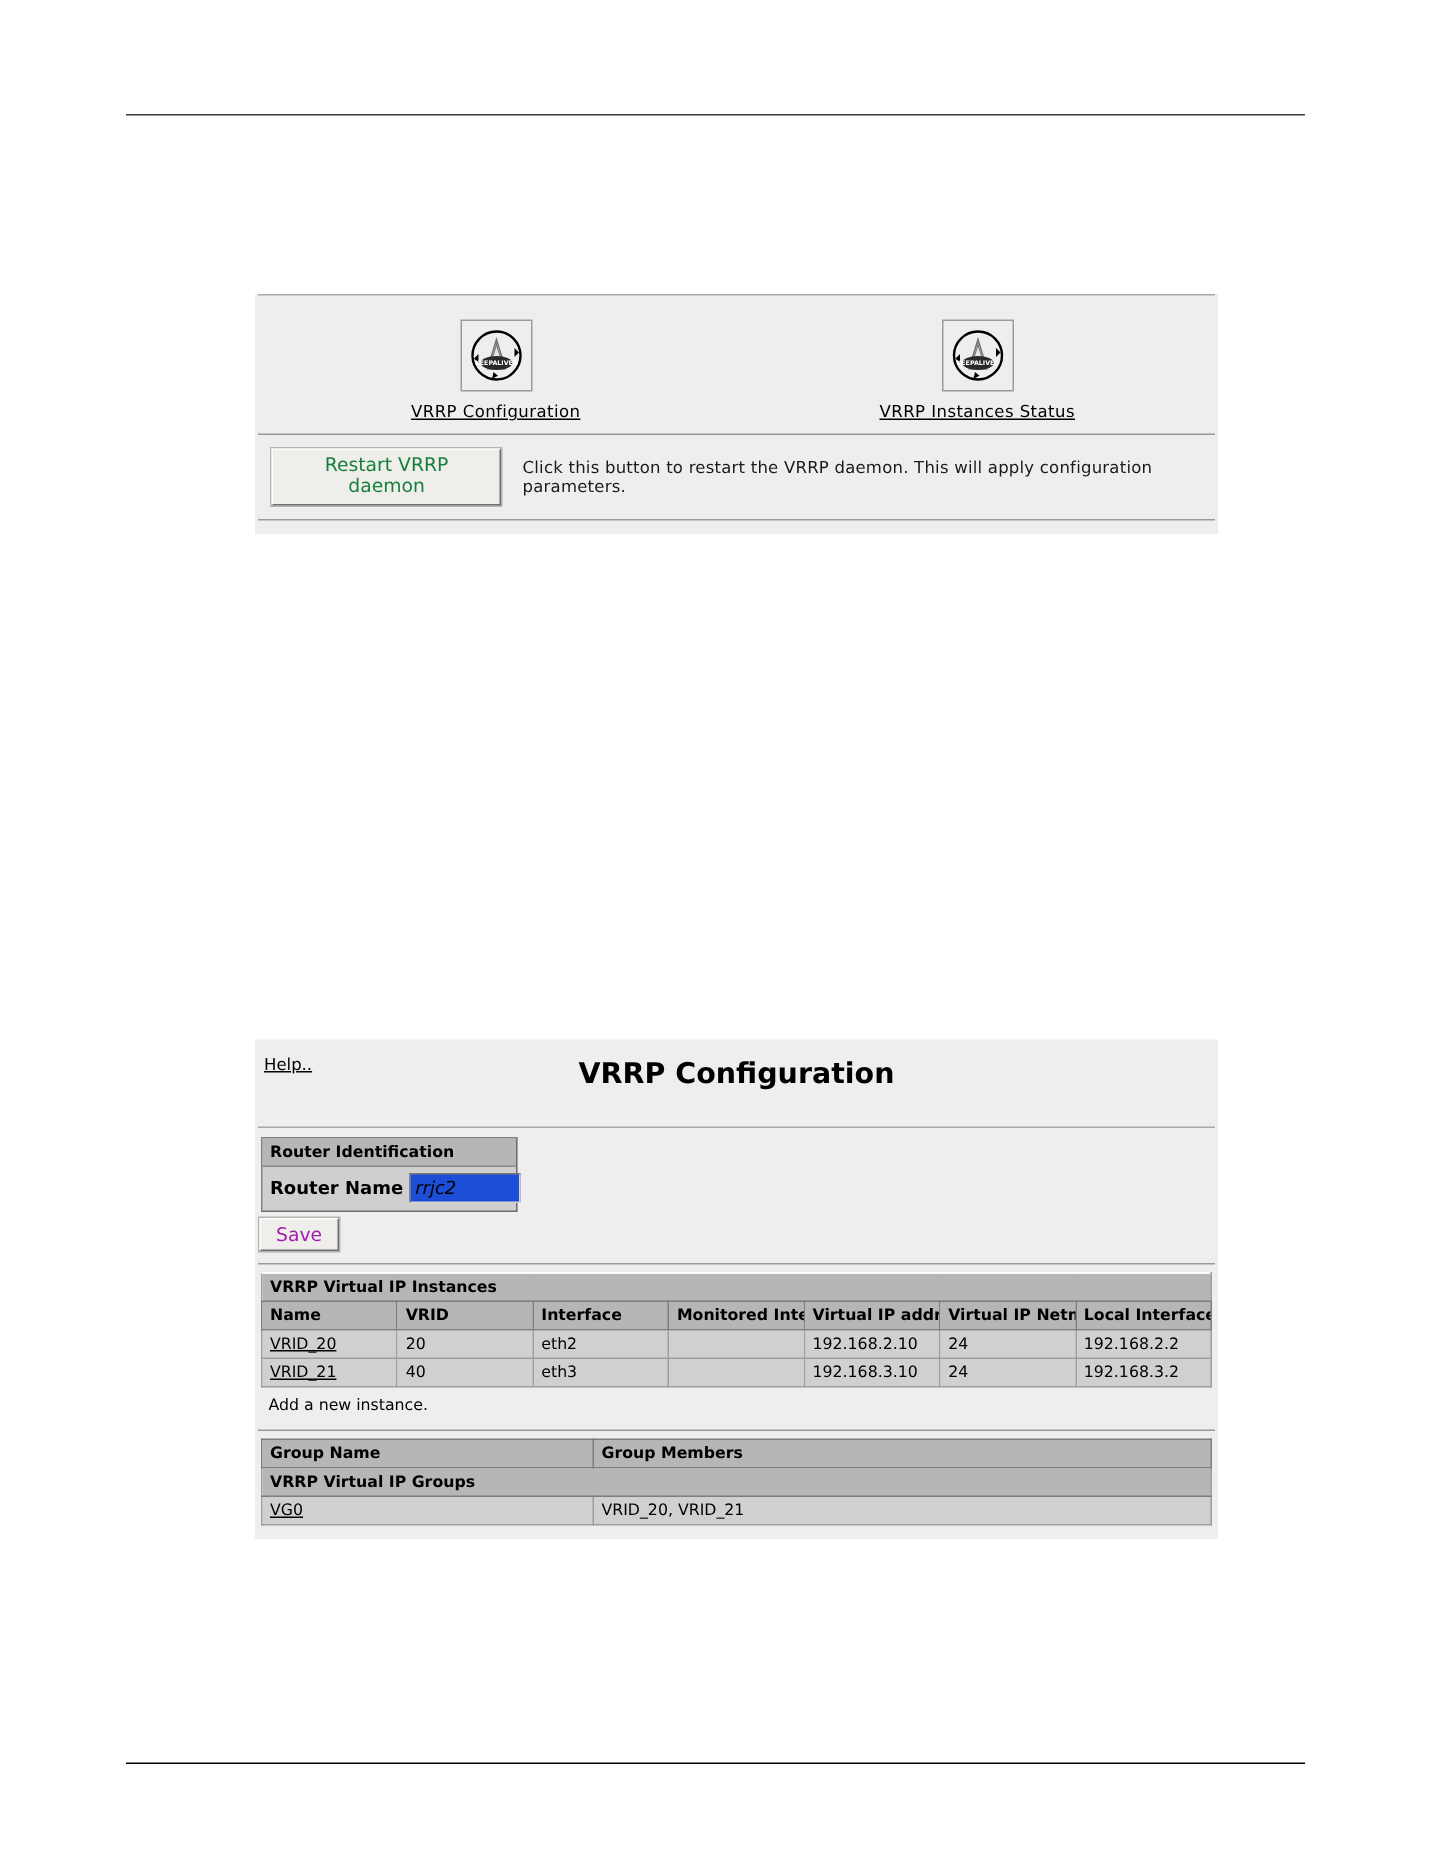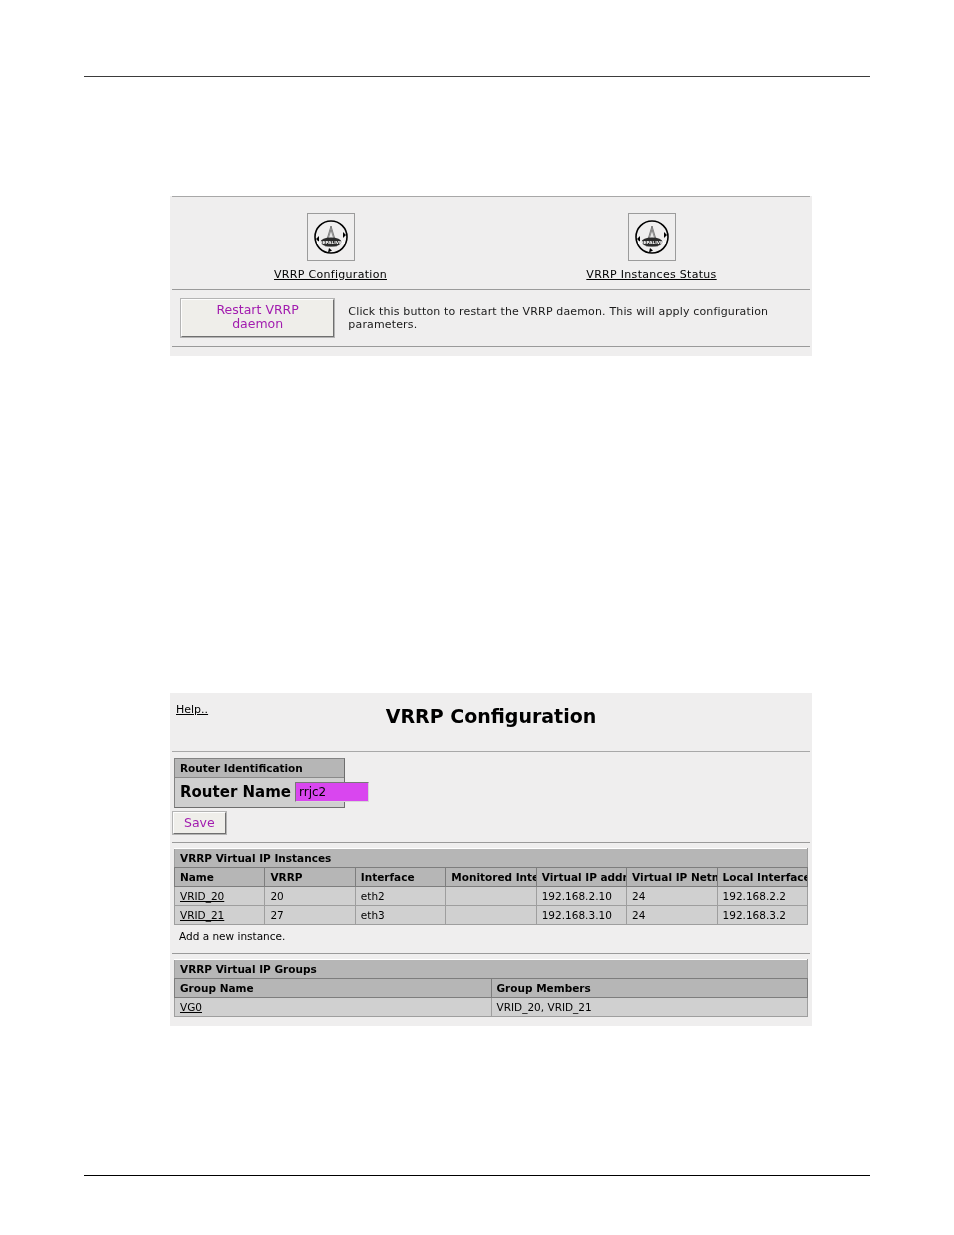--- a/index.html
+++ b/index.html
@@ -100,21 +100,21 @@
   .btn-3d {
     background: #efeeea;
     border: 1px solid #efeeea;
     border-top-color: #fdfdfd;
     border-left-color: #fdfdfd;
     border-right-color: #6f6f6f;
     border-bottom-color: #6f6f6f;
     box-shadow: 0 0 0 1px #b4b4b4;
     font-family: "DejaVu Sans", "Liberation Sans", sans-serif;
     font-size: 12.5px;
-    color: #a21caf;
+    color: #15803d;
     padding: 3px 11px 4px 11px;
     line-height: 1.15;
     cursor: pointer;
   }
   .restart-help {
     font-size: 11px;
     color: #1a1a1a;
     margin-left: 14px;
     letter-spacing: 0.15px;
   }
@@ -160,37 +160,38 @@
     color: #000;
     padding: 3px 5px 3px 5px;
     border-bottom: 1px solid #8a8a8a;
   }
   .rid-body {
     display: flex;
     align-items: center;
     padding: 4px 4px 5px 5px;
   }
   .rid-label {
-    font-size: 15px;
+    font-size: 12px;
     font-weight: bold;
     color: #000;
     white-space: nowrap;
   }
   .rid-input {
     margin-left: 4px;
     width: 74px;
-    background: #d946ef;
+    background: #1d4ed8;
     border: 1px solid #787878;
     border-right-color: #d6d6d6;
     border-bottom-color: #d6d6d6;
     font-family: "DejaVu Sans", "Liberation Sans", sans-serif;
     font-size: 12px;
     color: #000;
     padding: 2px 3px;
     box-sizing: border-box;
+    font-style: italic;
   }
   .save-row { padding: 4px 0 8px 3px; }
   .btn-save {
     background: #efeeea;
     border: 1px solid #efeeea;
     border-top-color: #fdfdfd;
     border-left-color: #fdfdfd;
     border-right-color: #6f6f6f;
     border-bottom-color: #6f6f6f;
     box-shadow: 0 0 0 1px #b4b4b4;
@@ -342,64 +343,64 @@
   <div class="hr-thin2"></div>
 
   <div class="tbl-wrap">
     <table class="grid">
       <tbody>
         <tr>
           <td class="caption-cell" colspan="7">VRRP Virtual IP Instances</td>
         </tr>
         <tr>
           <th style="width:62px">Name</th>
-          <th style="width:40px">VRRP</th>
+          <th style="width:40px">VRID</th>
           <th style="width:65px">Interface</th>
           <th style="width:130px">Monitored Interface</th>
           <th style="width:116px">Virtual IP address</th>
           <th style="width:108px">Virtual IP Netmask</th>
           <th>Local Interface IP</th>
         </tr>
         <tr>
           <td class="cell-link"><span class="inline-link">VRID_20</span></td>
           <td>20</td>
           <td>eth2</td>
           <td></td>
           <td>192.168.2.10</td>
           <td>24</td>
           <td>192.168.2.2</td>
         </tr>
         <tr>
           <td class="cell-link"><span class="inline-link">VRID_21</span></td>
-          <td>27</td>
+          <td>40</td>
           <td>eth3</td>
           <td></td>
           <td>192.168.3.10</td>
           <td>24</td>
           <td>192.168.3.2</td>
         </tr>
       </tbody>
     </table>
     <span class="add-link">Add a new instance.</span>
   </div>
 
   <div class="tbl-gap"></div>
   <div class="hr-thin2"></div>
 
   <div class="tbl-wrap">
     <table class="grid">
       <tbody>
         <tr>
-          <td class="caption-cell" colspan="2">VRRP Virtual IP Groups</td>
-        </tr>
-        <tr>
           <th style="width:210px">Group Name</th>
           <th>Group Members</th>
         </tr>
         <tr>
+          <td class="caption-cell" colspan="2">VRRP Virtual IP Groups</td>
+        </tr>
+        <tr>
           <td class="cell-link"><span class="inline-link">VG0</span></td>
           <td>VRID_20, VRID_21</td>
         </tr>
       </tbody>
     </table>
   </div>
 
   <div class="panel-pad-bot"></div>
 </div>
 

